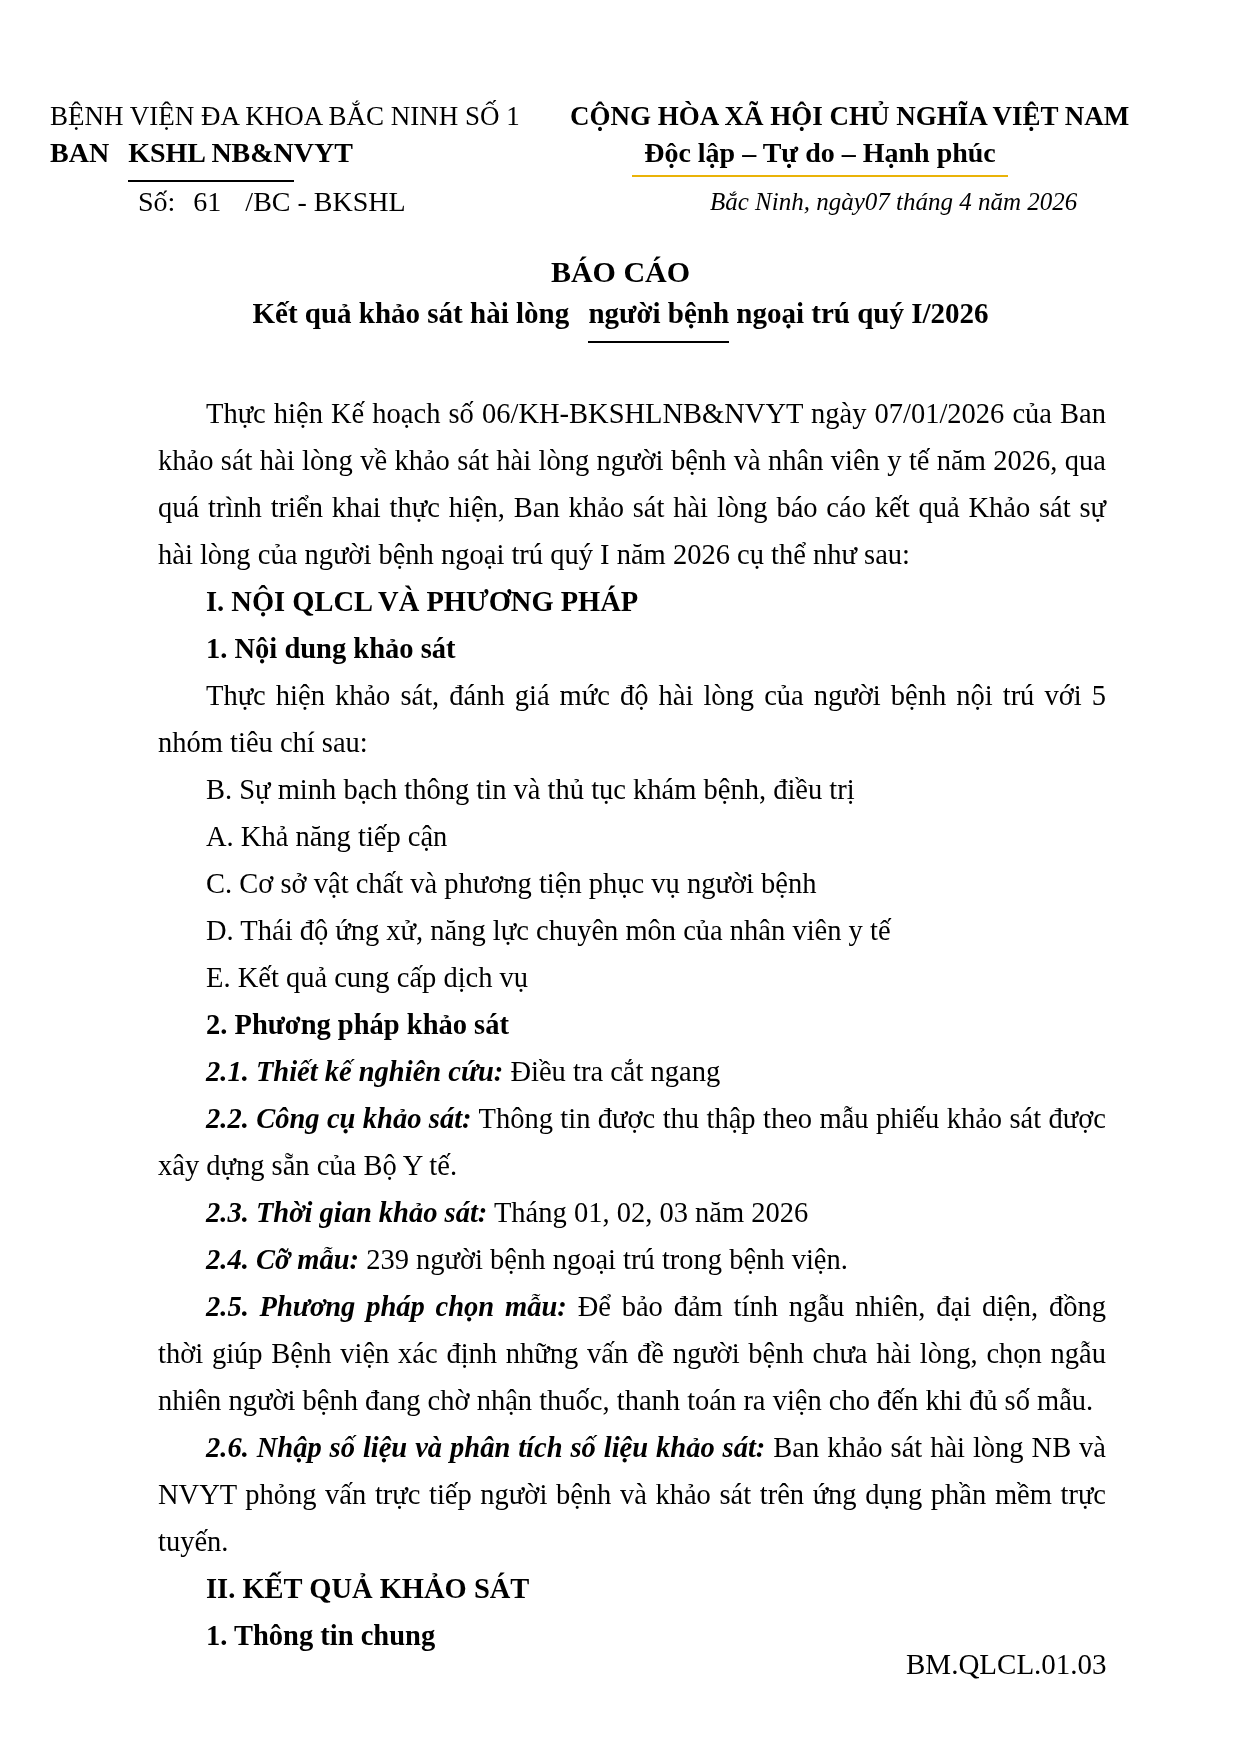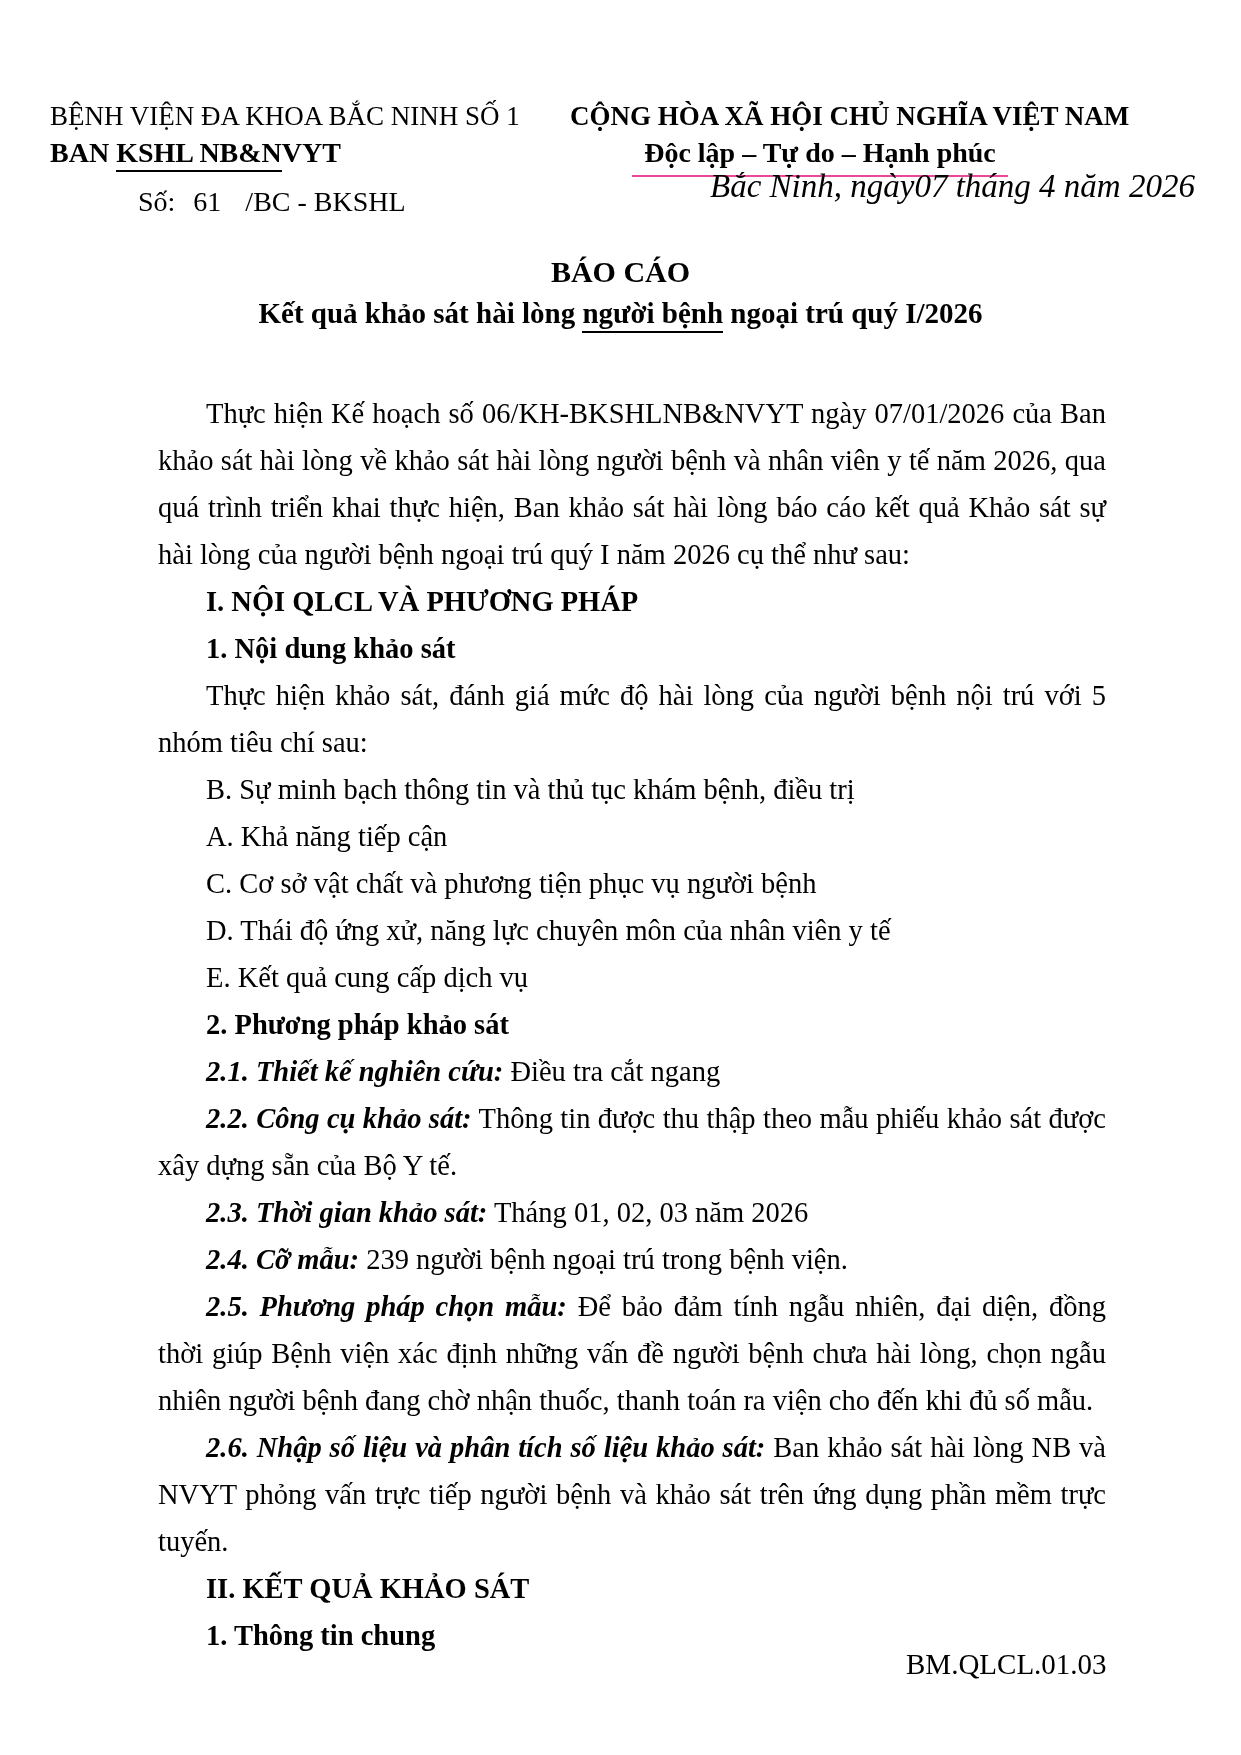--- a/index.html
+++ b/index.html
@@ -13,27 +13,27 @@
     overflow:hidden;
   }
   
   .org { position:absolute; top:98px; left:50px; width:430px; text-align:left; }
   .org-l1 { font-size:27px; line-height:36px; white-space:nowrap; }
   .org-l2 { font-size:28px; font-weight:bold; line-height:38px; white-space:nowrap; }
   
   .national { position:absolute; top:98px; left:570px; width:500px; text-align:center; }
   .nat-l1 { font-size:27px; font-weight:bold; line-height:36px; white-space:nowrap; }
   .nat-l2 { font-size:28px; font-weight:bold; line-height:38px; white-space:nowrap; }
-  .uline { border-bottom:2px solid #000; padding-bottom:2px; }
-  .uline-pad { display:inline-block; border-bottom:2px solid #ec4899; padding:0 12px 3px 12px; }
+  .uline { border-bottom:2px solid #000; padding-bottom:12px;margin-left:12px; }
+  .uline-pad { display:inline-block; border-bottom:2px solid #eab308; padding:0 12px 3px 12px; }
   
   .doc-number { position:absolute; top:186px; left:138px; font-size:28px; white-space:nowrap; }
   .doc-number .num { margin-left:18px; }
   .doc-number .suf { margin-left:24px; }
-  .place-date { position:absolute; top:168px; left:710px; font-size:33px; font-style:italic; white-space:nowrap; }
+  .place-date { position:absolute; top:188px; left:710px; font-size:25px; font-style:italic; white-space:nowrap; }
   
   .title-block { position:absolute; top:252px; left:0; width:100%; text-align:center; }
   .title-main { font-size:30px; font-weight:bold; line-height:40px; }
   .title-sub { font-size:29px; font-weight:bold; line-height:42px;text-align:center; }
   
   .body-text {
     position:absolute; top:390px; left:158px; width:948px;
     font-size:28.5px; line-height:47px; text-align:justify;
   }
   .body-text p { margin:0; text-indent:48px; }

